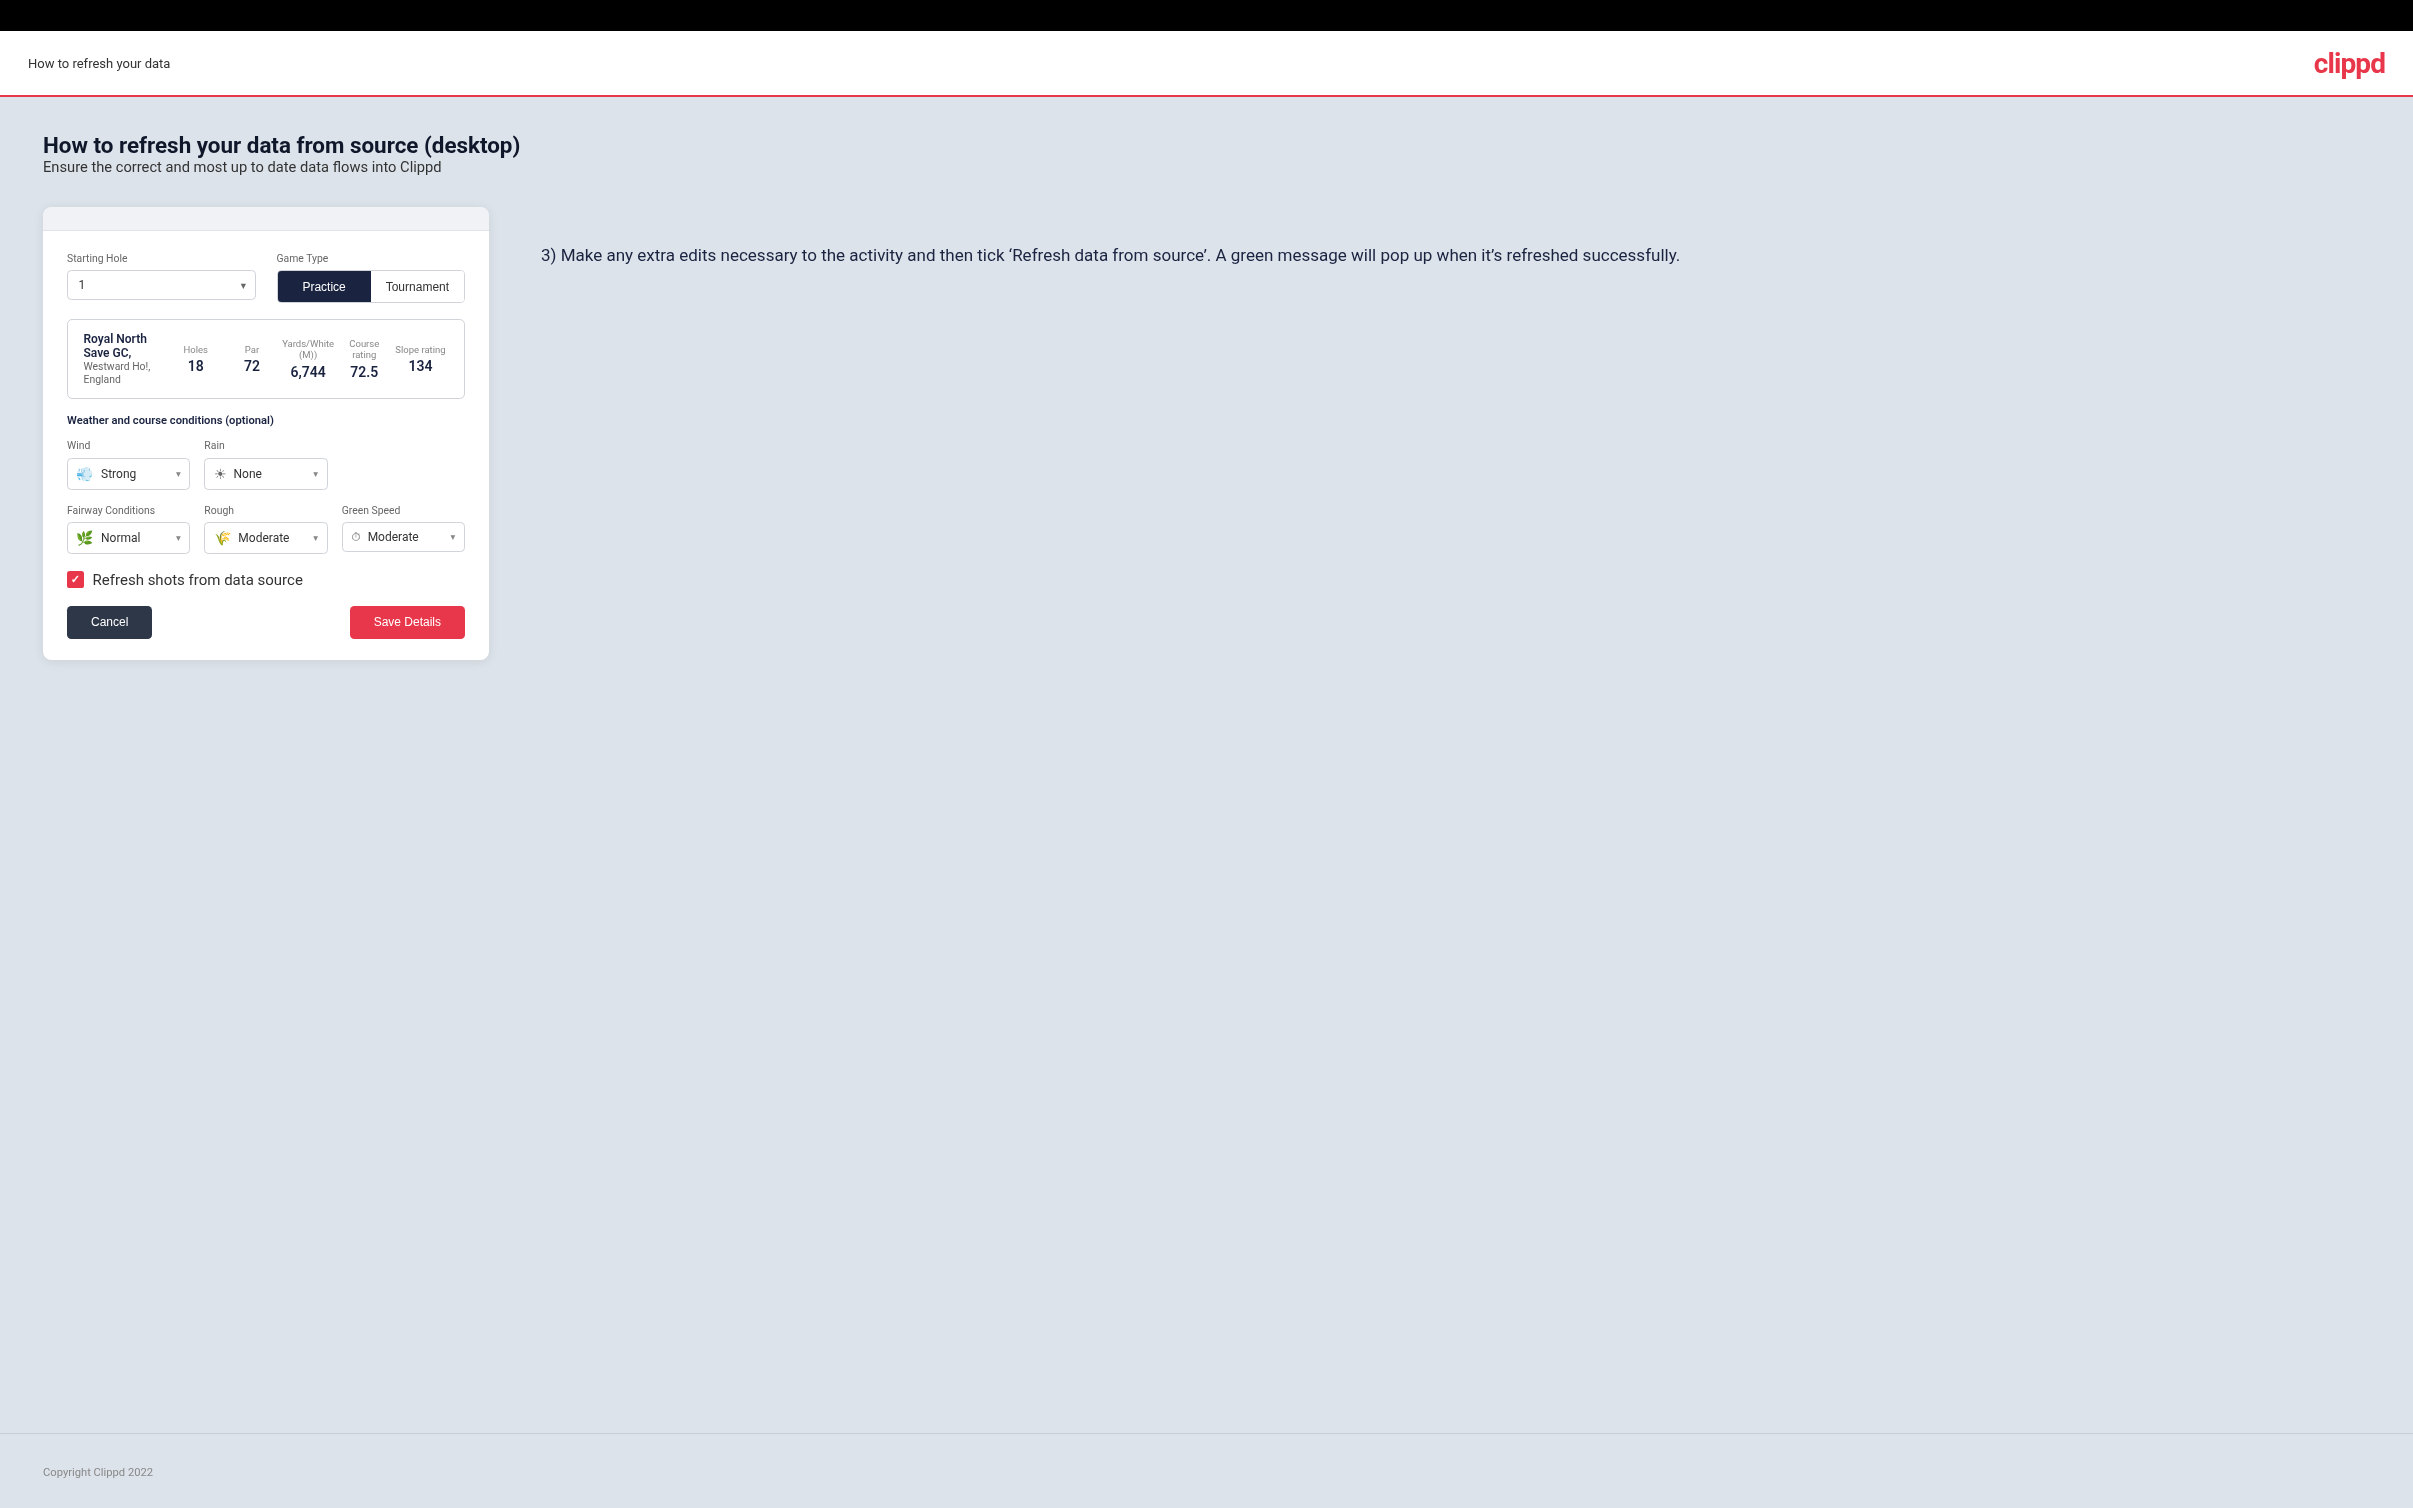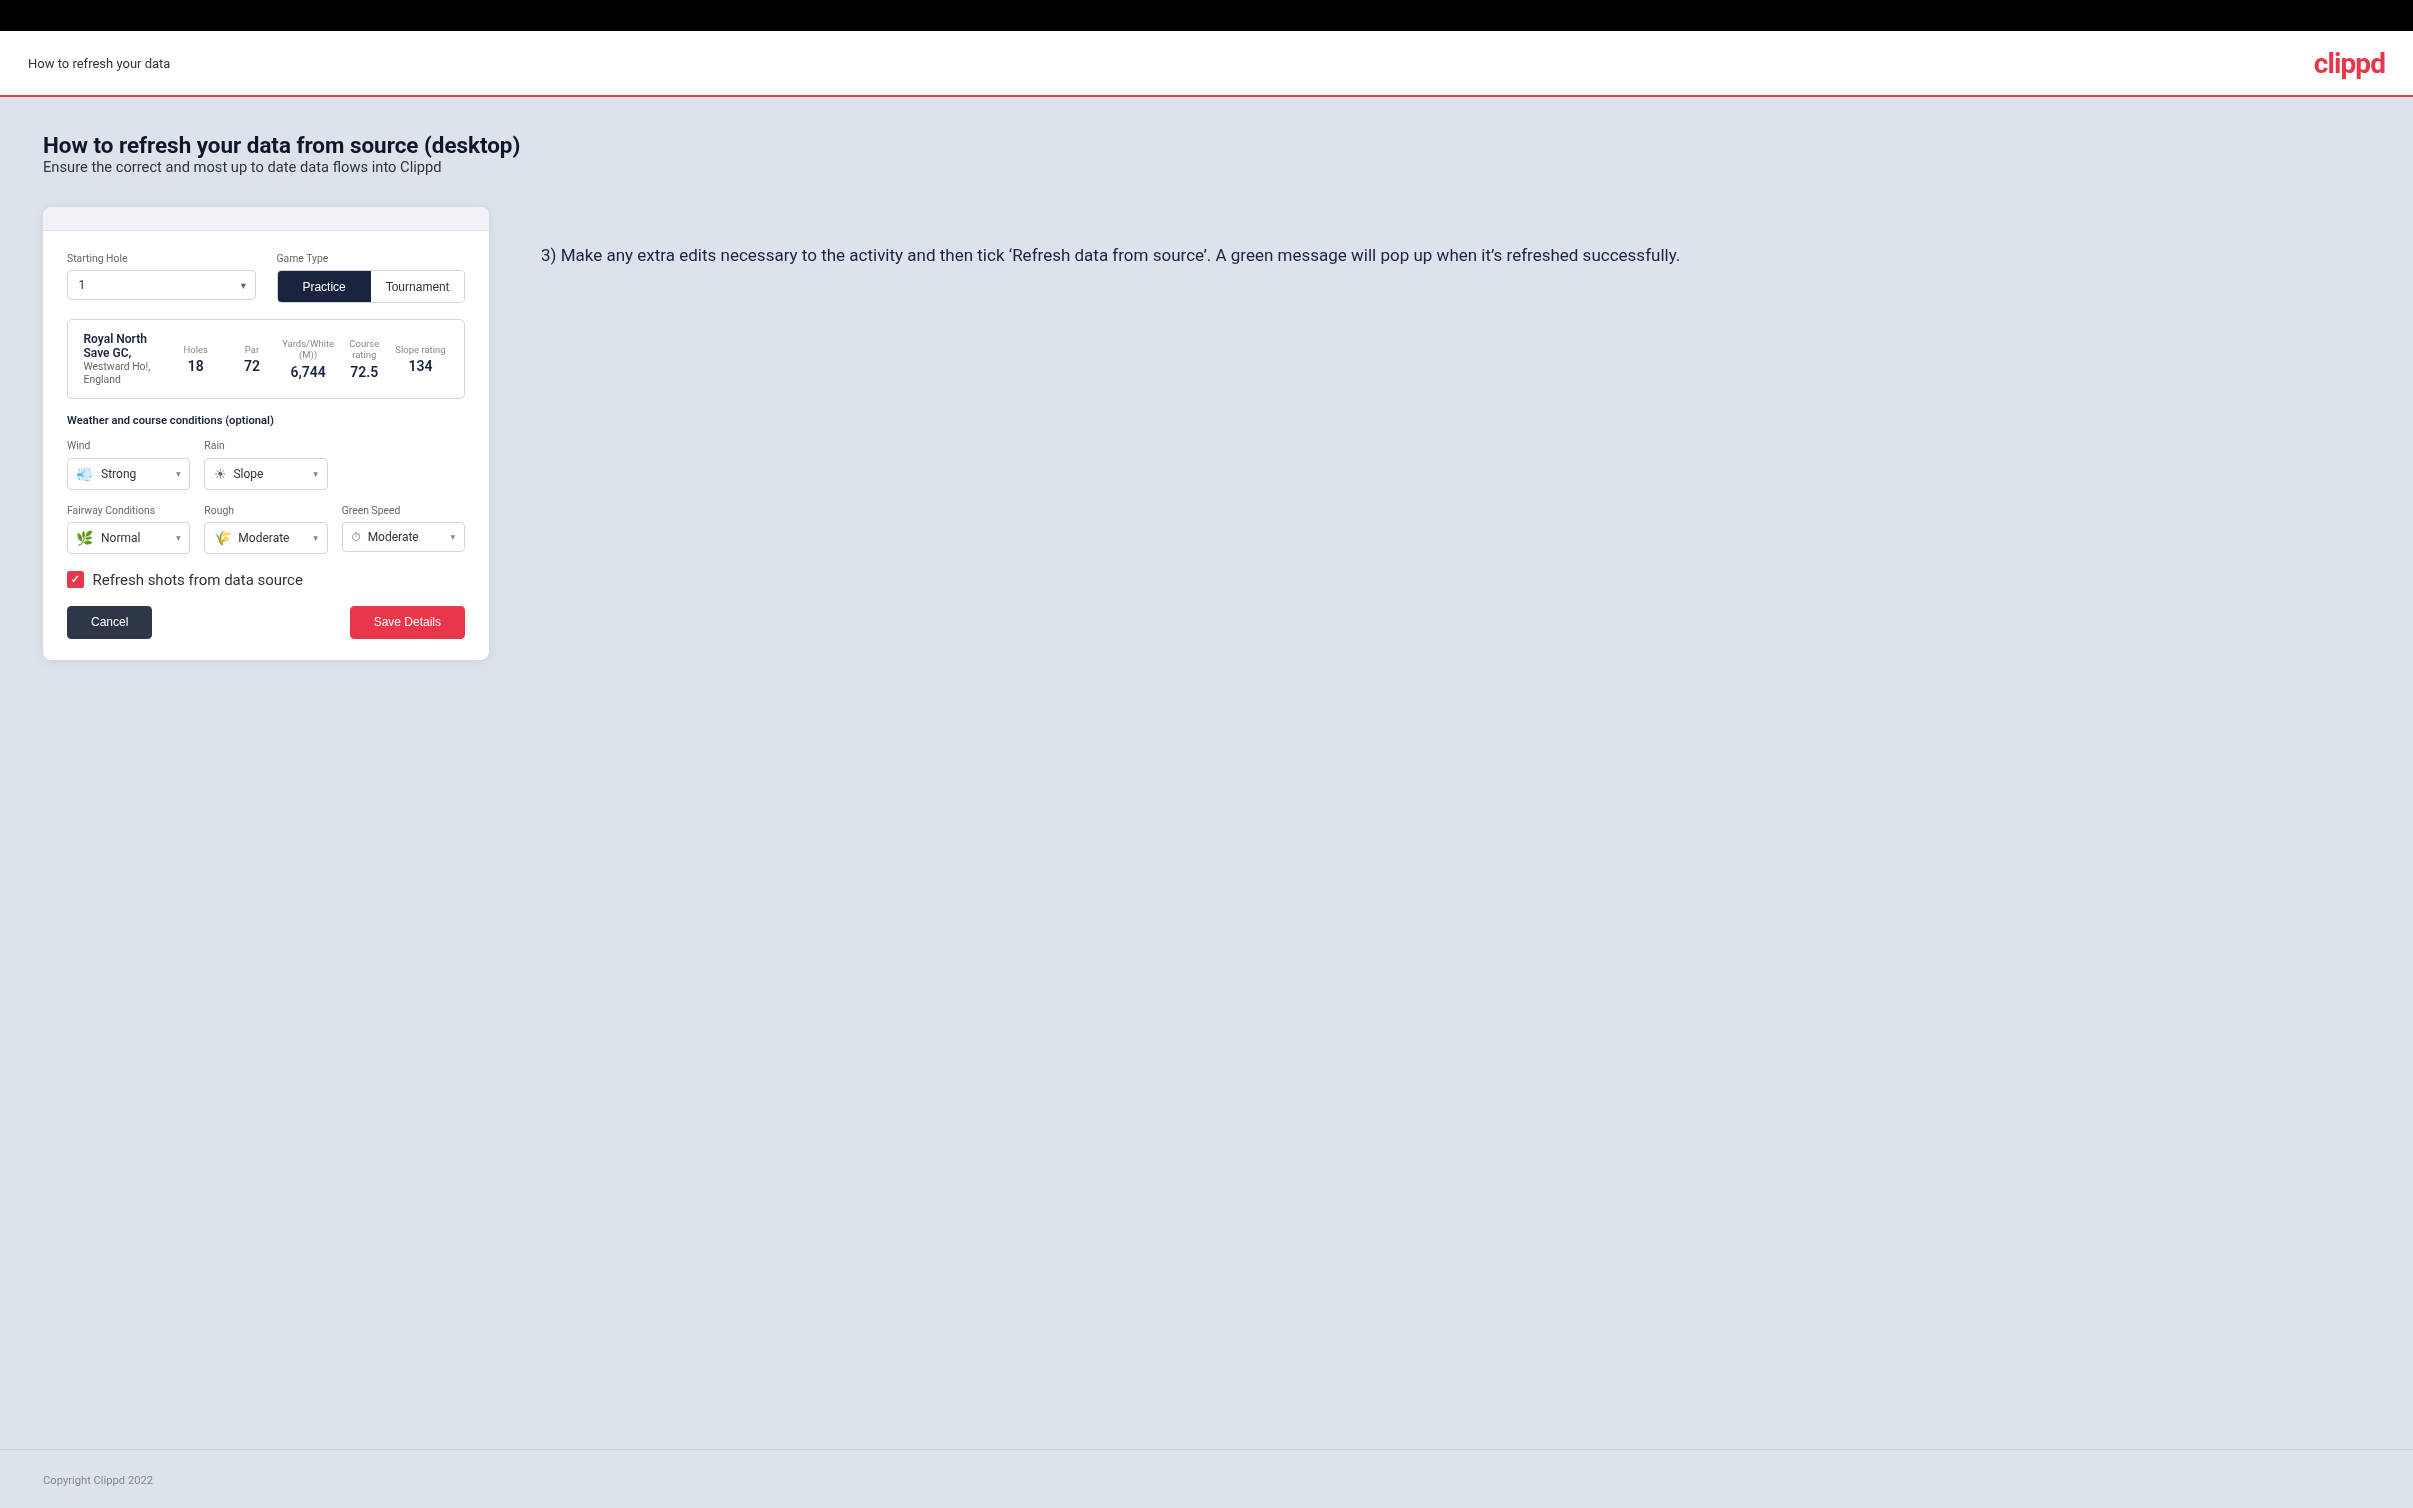--- a/index.html
+++ b/index.html
@@ -265,21 +265,21 @@
       flex: 1;
       padding-top: 35px;
     }
     .instruction-text {
       font-size: 17px;
       color: #1a2340;
       line-height: 1.55;
     }
     .footer {
       background: #dde3ea;
-      padding: 21px 43px;
+      padding: 29px 43px;
       border-top: 0.9px solid #c8cdd4;
     }
     .footer-text {
       font-size: 11.2px;
       color: #888;
     }
     .divider-line {
       border: none;
       border-top: 1.7px solid #e8374a;
       margin: 0;
@@ -358,21 +358,21 @@
             <div class="select-with-icon">
               <span class="select-icon">💨</span>
               <span class="select-text">Strong</span>
               <span class="select-chevron">▾</span>
             </div>
           </div>
           <div class="condition-field">
             <label class="form-label">Rain</label>
             <div class="select-with-icon">
               <span class="select-icon">☀</span>
-              <span class="select-text">Slope</span>
+              <span class="select-text">None</span>
               <span class="select-chevron">▾</span>
             </div>
           </div>
           <div class="condition-field" style="visibility:hidden;"></div>
         </div>
 
         <div class="conditions-row">
           <div class="condition-field">
             <label class="form-label">Fairway Conditions</label>
             <div class="select-with-icon">

